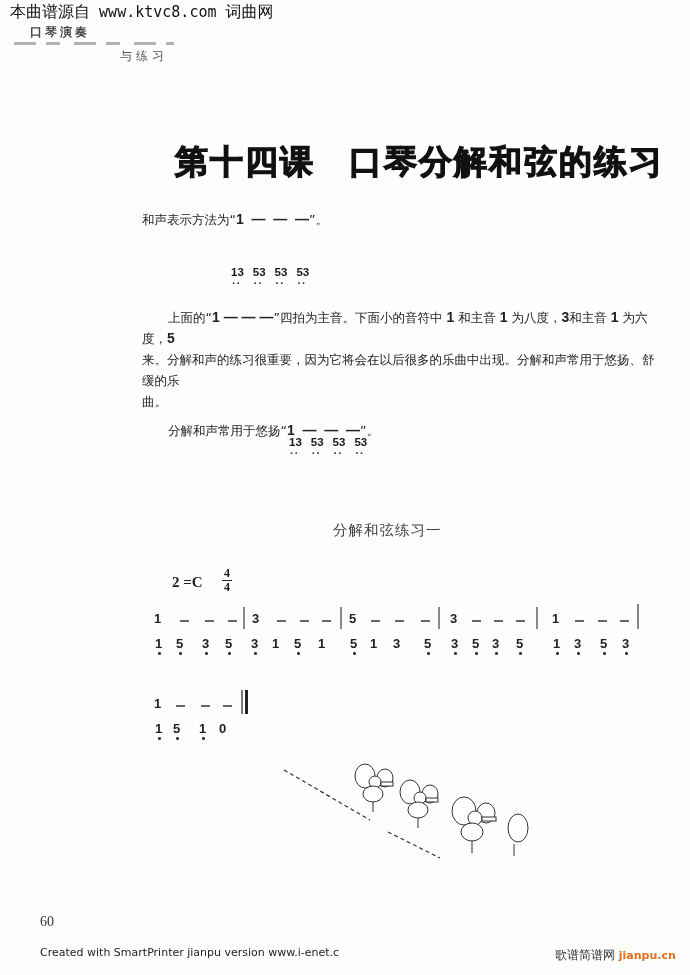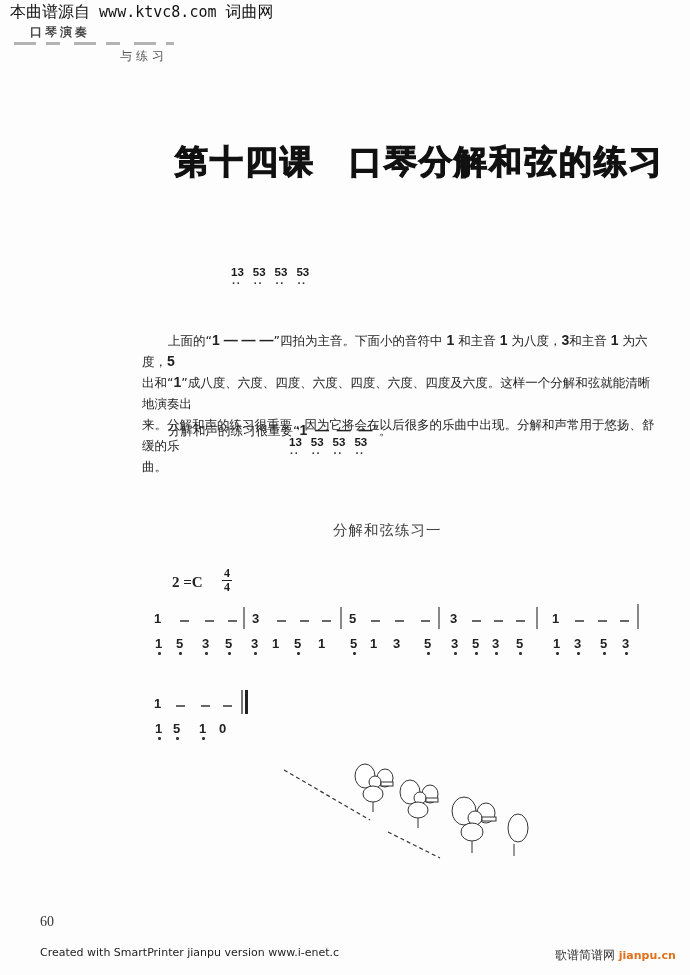--- a/index.html
+++ b/index.html
@@ -57,34 +57,36 @@
 
 <div class="abs header-a">口琴演奏</div>
 <div class="abs header-rule"></div>
 <div class="abs header-b">与练习</div>
 
 <div class="abs lesson-title">
   <span>第十四课</span><span class="sp"></span><span>口琴分解和弦的练习</span>
 </div>
 
 <div class="abs para" style="left:142px; top:209px;">
+  <p>
+    <span>和声表示方法为“</span><span class="b" style="white-space:pre">1  —  —  —</span><span>”。</span>
+  </p>
 </div>
 <div class="abs sub-notes" style="left:231px; top:266px;">
   <span>13</span><span>53</span><span>53</span><span>53</span>
 </div>
 
-<div class="abs para" style="left:142px; top:330px;">
+<div class="abs para" style="left:142px; top:307px;">
   <p class="indent"><span>上面的“</span><span class="b">1 — — —</span><span>”四拍为主音。下面小的音符中</span> <span class="b">1</span> <span>和主音</span> <span class="b">1</span> <span>为八度，</span><span class="b">3</span><span>和主音</span> <span class="b">1</span> <span>为六度，</span><span class="b">5</span></p>
-  <p><span>出和“</span><span class="b">1</span><span>”成八度、六度、四度、六度、四度、六度、四度及六度。这样一个分解和弦就能清晰地演奏出</span></p>
   <p>来。分解和声的练习很重要，因为它将会在以后很多的乐曲中出现。分解和声常用于悠扬、舒缓的乐</p>
   <p>曲。</p>
 </div>
 
 <div class="abs para" style="left:168px; top:420px;">
-  <p><span>分解和声的练习很重要“</span><span class="b" style="white-space:pre">1  —  —  —</span><span>”。</span></p>
+  <p><span>分解和声常用于悠扬“</span><span class="b" style="white-space:pre">1  —  —  —</span><span>”。</span></p>
 </div>
 <div class="abs sub-notes" style="left:289px; top:436px;">
   <span>13</span><span>53</span><span>53</span><span>53</span>
 </div>
 
 <div class="abs section-title">分解和弦练习一</div>
 <div class="abs key">2 =C</div>
 <div class="abs timesig">
   <div>4</div>
   <div class="line"></div>

